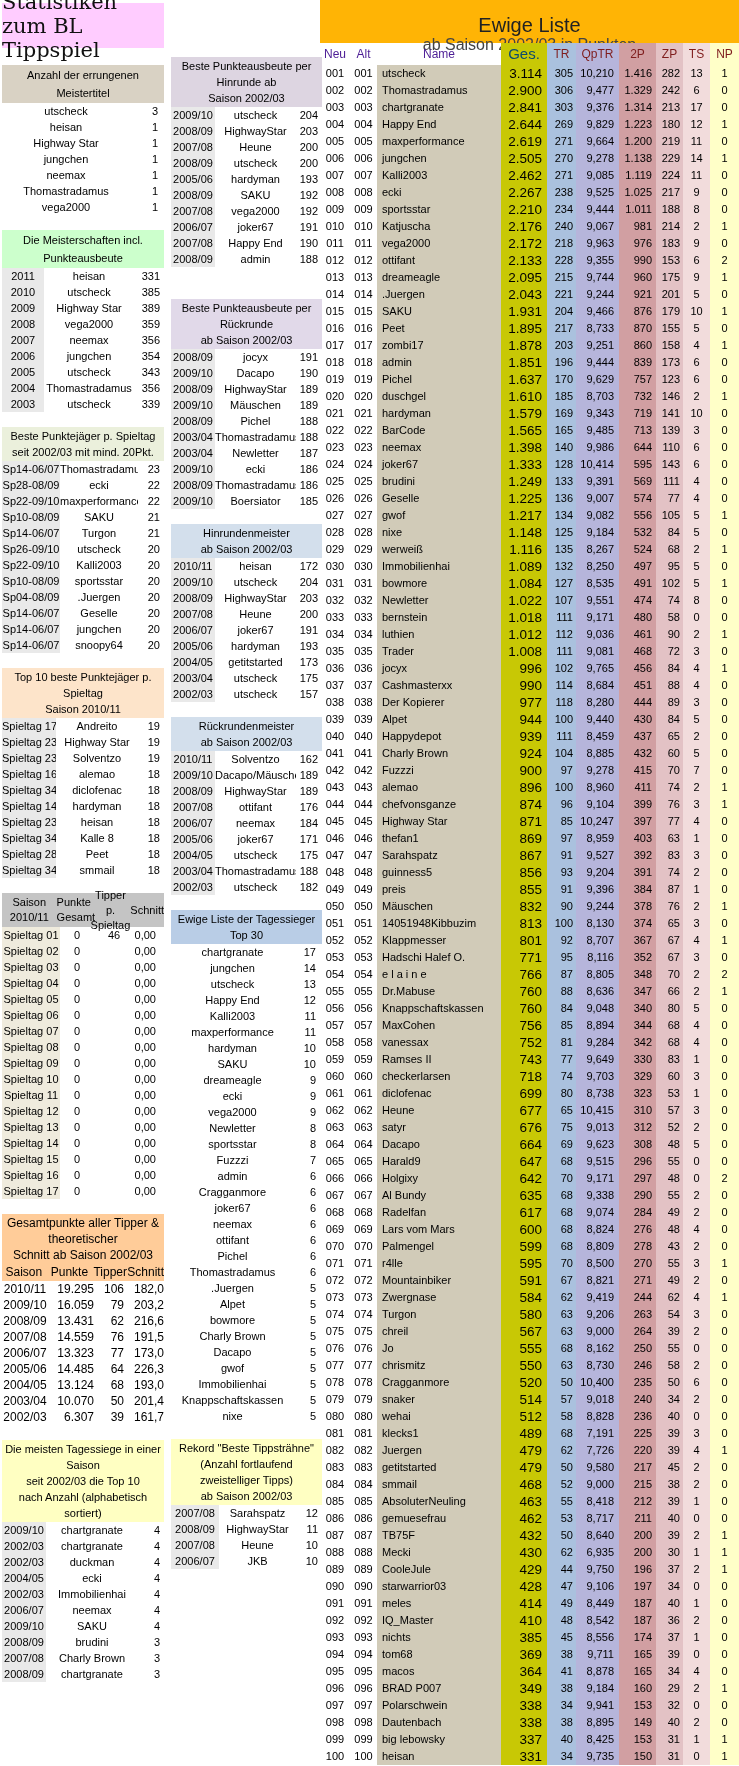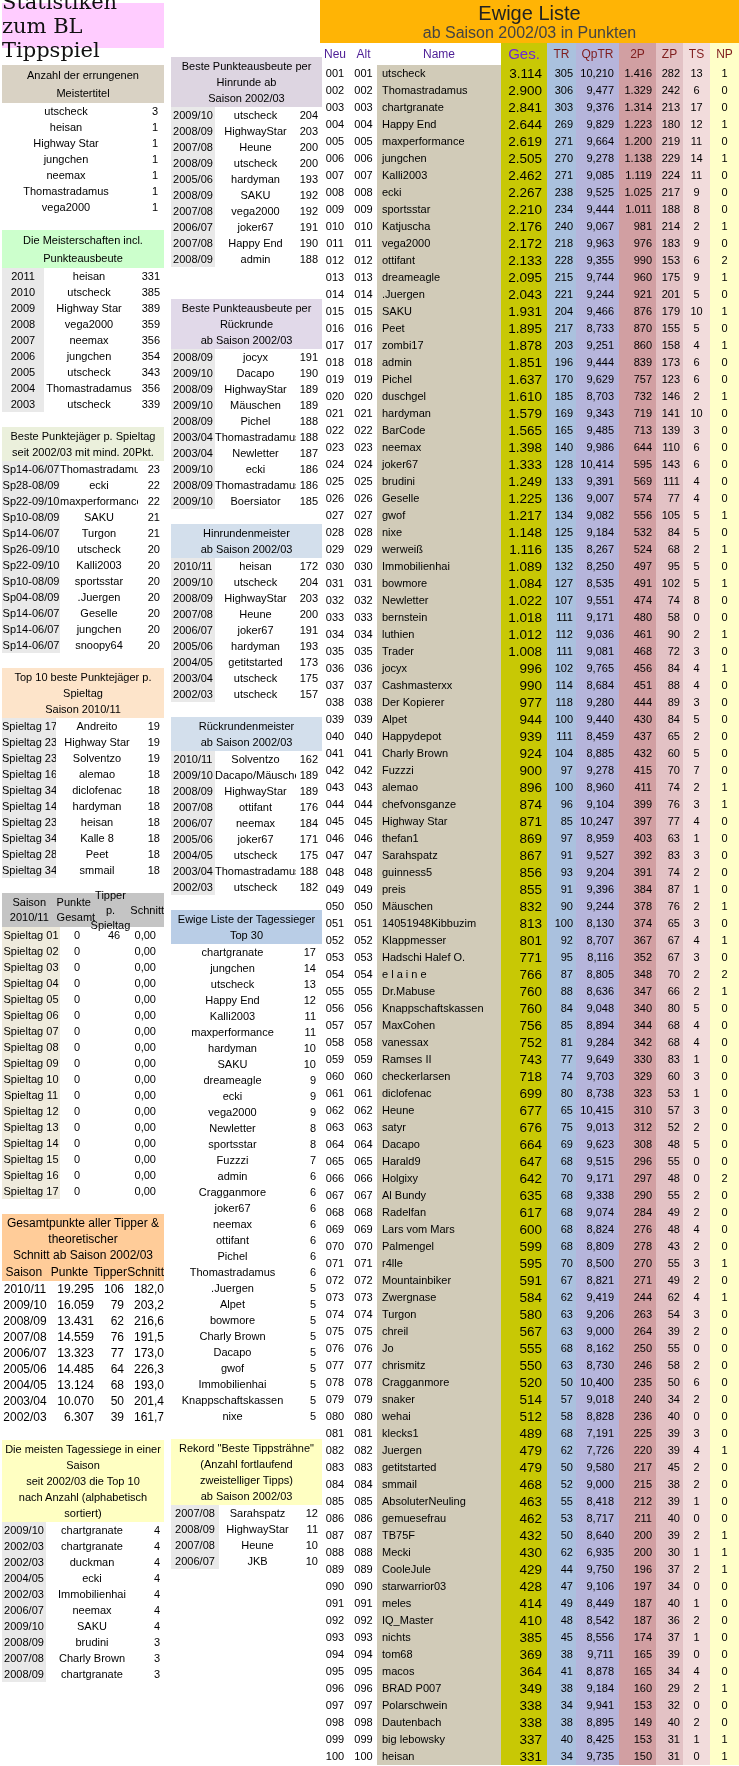--- a/index.html
+++ b/index.html
@@ -66,27 +66,27 @@
   .gesamt-head span:nth-child(1),.tbl-gesamt .t-row span:nth-child(1){width:46px;}
   .gesamt-head span:nth-child(2),.tbl-gesamt .t-row span:nth-child(2){width:50px;}
   .gesamt-head span:nth-child(3),.tbl-gesamt .t-row span:nth-child(3){width:36px;}
   .gesamt-head span:nth-child(4),.tbl-gesamt .t-row span:nth-child(4){flex:1;}
   .tbl-gesamt .t-row span:nth-child(1){text-align:center;}
   .tbl-gesamt .t-row span:nth-child(2){text-align:right;padding-right:4px;}
   .tbl-gesamt .t-row span:nth-child(3){text-align:right;padding-right:10px;}
   .tbl-gesamt .t-row span:nth-child(4){text-align:right;padding-right:3px;}
 
   
-  .ewige-title{background:#ffb405;text-align:center;height:43px;padding-top:1px;box-sizing:border-box;}
+  .ewige-title{background:#ffb405;text-align:center;height:43px;padding-top:13px;box-sizing:border-box;}
   .ewige-title .t1{font-size:20px;line-height:24px;color:#222;}
   .ewige-title .t2{font-size:16px;line-height:15px;color:#444;}
   .ewige-head{display:flex;height:22px;line-height:22px;font-size:12px;}
   .ewige-head span{display:block;box-sizing:border-box;text-align:center;color:#7f1d1d;}
   .ewige-head .eh1,.ewige-head .eh2,.ewige-head .eh3{color:#4c1d95;}
-  .ewige-head .eh4{color:#6d28d9;font-size:15px;}
+  .ewige-head .eh4{color:#0c4a6e;font-size:15px;}
   .eh1{width:30px;} .eh2{width:27px;} .eh3{width:124px;}
   .eh4{width:46px;background:#c8c805;}
   .eh5{width:29px;background:#aac1de;}
   .eh6{width:43px;background:#b6b5db;}
   .eh7{width:37px;background:#d19fa2;}
   .eh8{width:27px;background:#e3c2c5;}
   .eh9{width:27px;background:#f2dcdc;}
   .eh10{flex:1;background:#ffffc8;}
   .ewige-body .t-row{height:17px;line-height:17px;}
   .ewige-body .t-row span:nth-child(1){width:30px;text-align:center;}
@@ -1395,21 +1395,21 @@
           <span>88</span>
           <span>4</span>
           <span>0</span>
         </div>
         <div class="t-row">
           <span>038</span>
           <span>038</span>
           <span>Der Kopierer</span>
           <span>977</span>
           <span>118</span>
-          <span>9,280</span>
+          <span>8,280</span>
           <span>444</span>
           <span>89</span>
           <span>3</span>
           <span>0</span>
         </div>
         <div class="t-row">
           <span>039</span>
           <span>039</span>
           <span>Alpet</span>
           <span>944</span>

